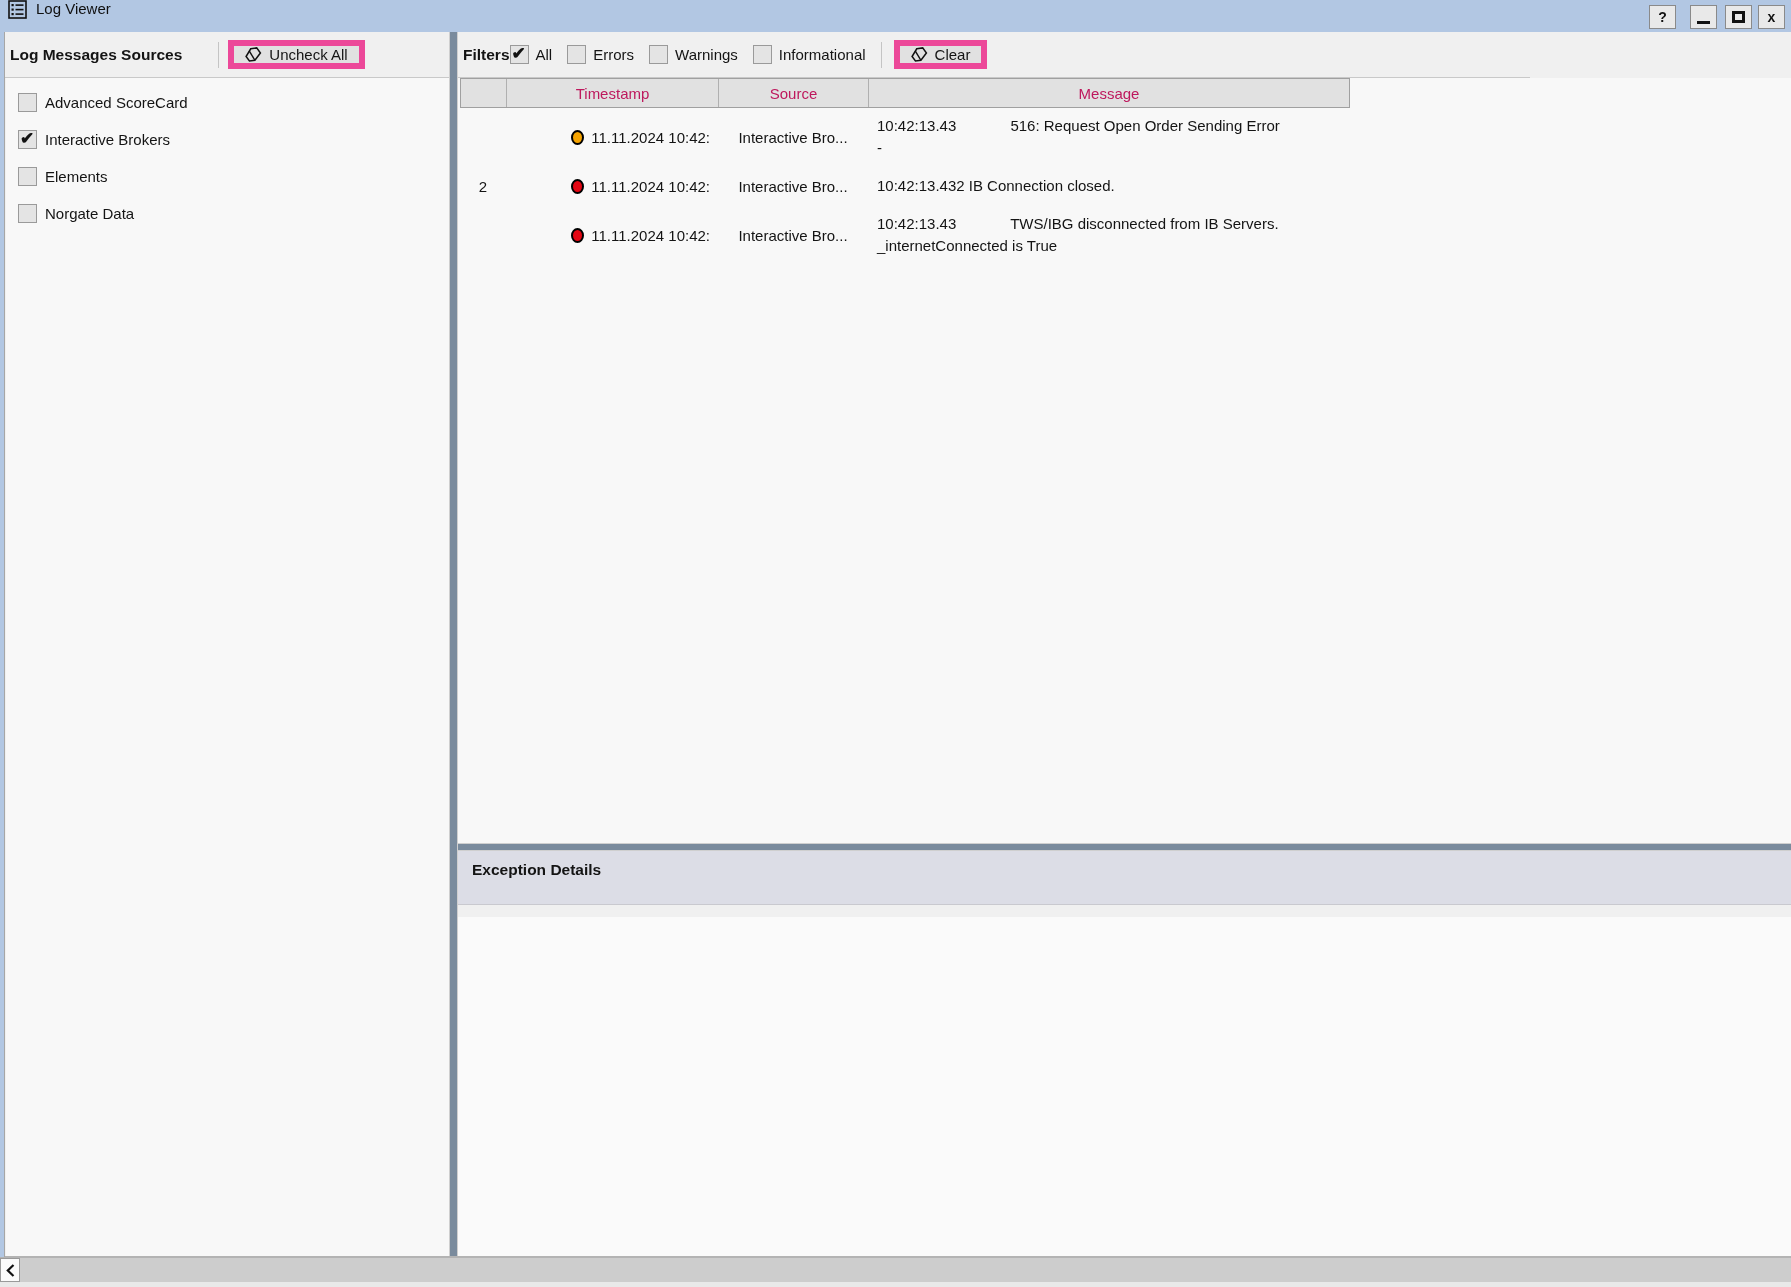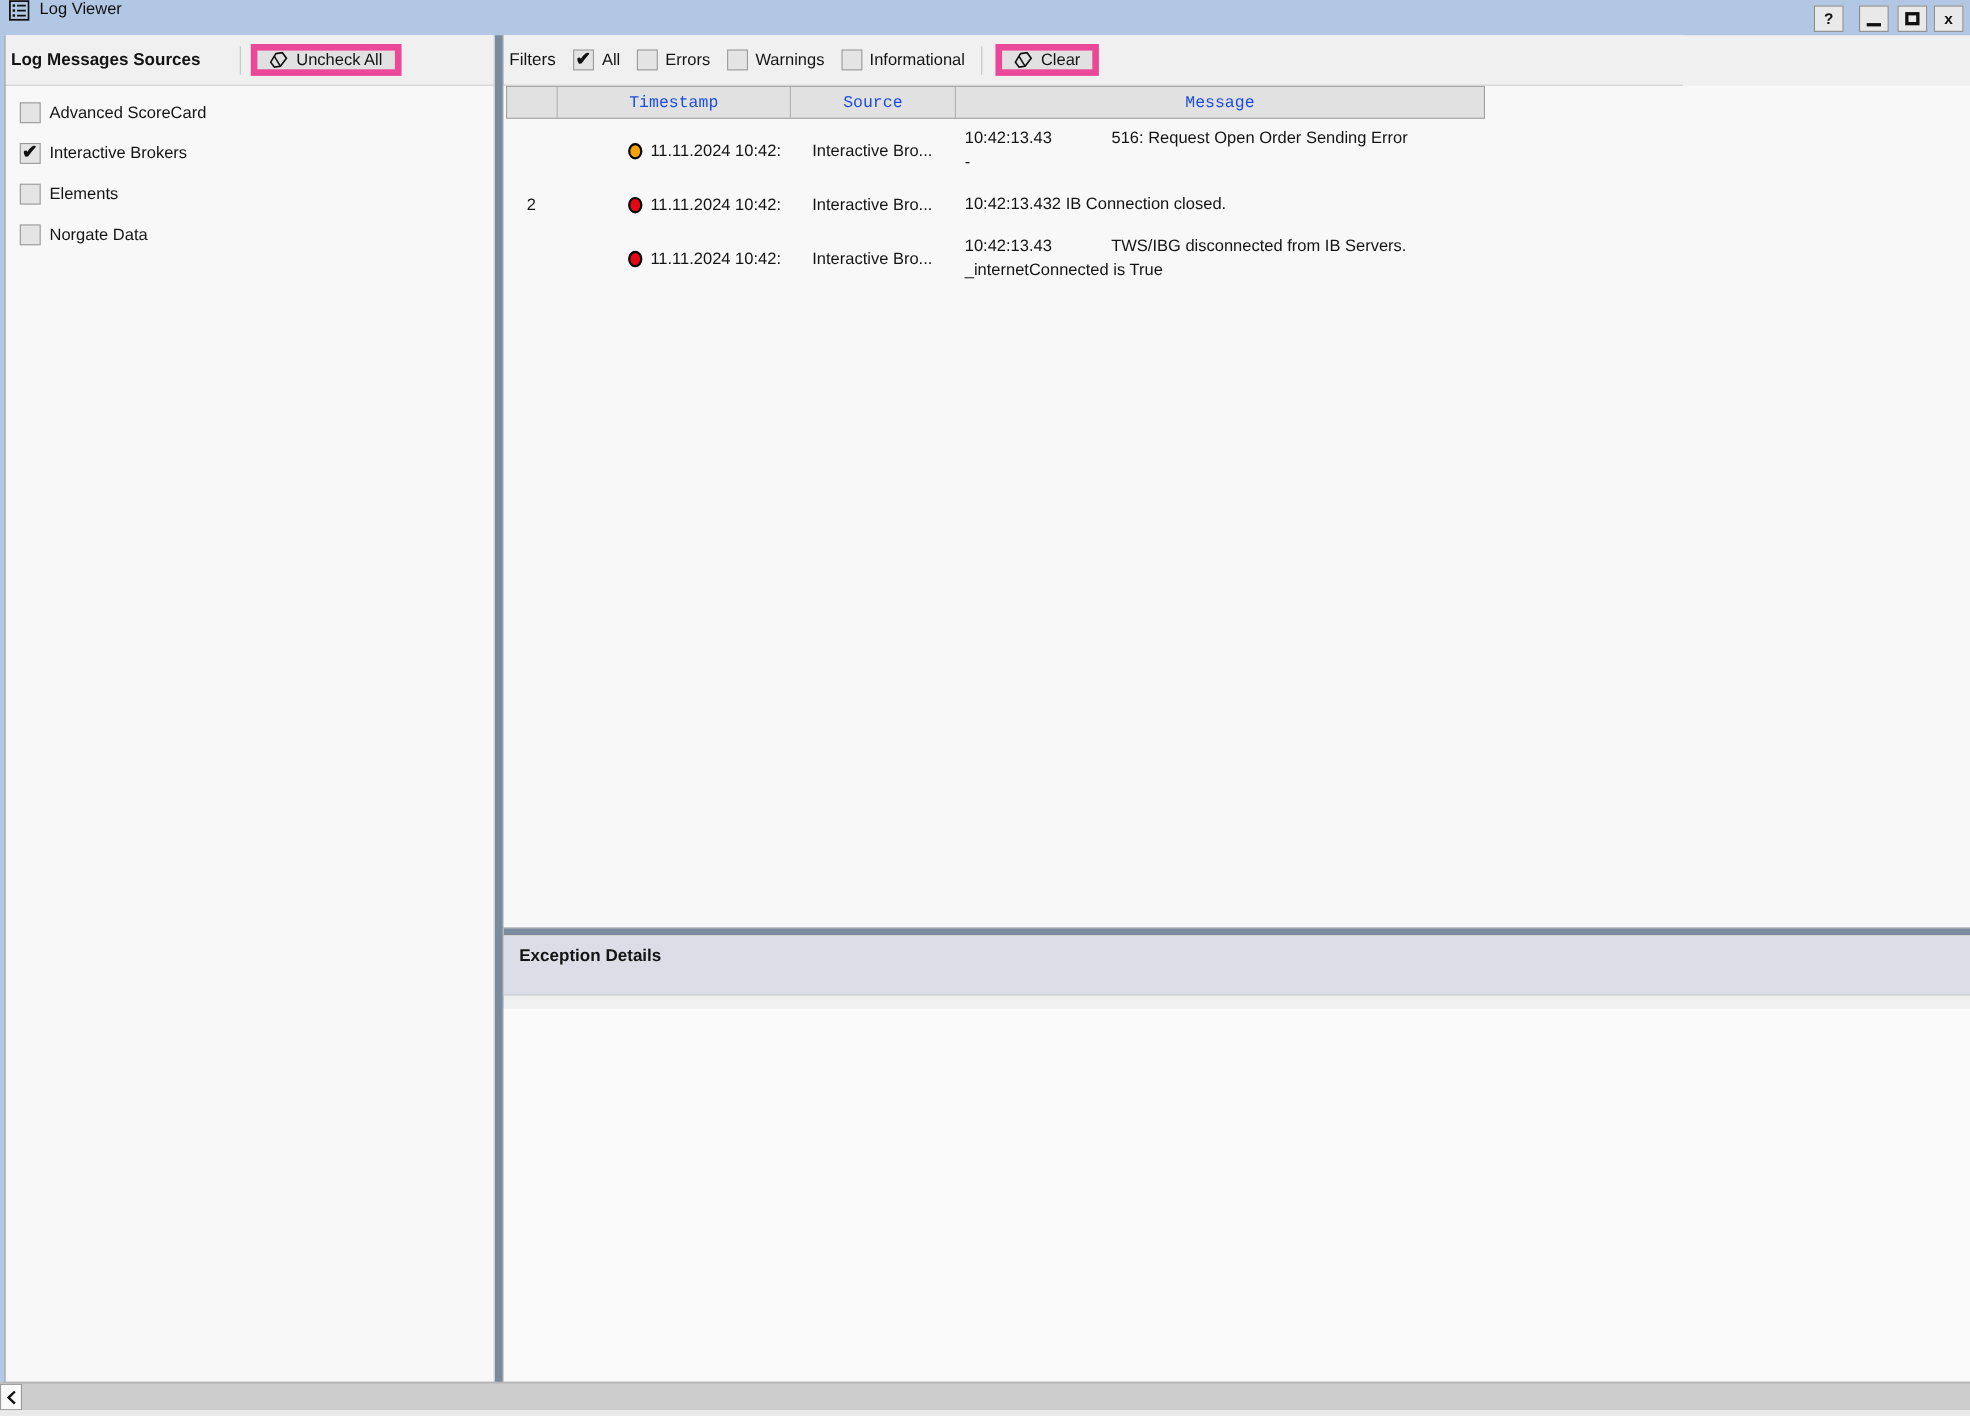--- a/index.html
+++ b/index.html
@@ -30,21 +30,21 @@
   
   .toolbar { left:0; top:32px; width:1530px; height:46px; background:#f0f0f0;
              border-bottom:1px solid #c9c9c9;text-align:center; }
   .tb-left { position:absolute; left:10px; top:0; height:45px; display:flex; align-items:center; }
   .tb-title { font-weight:bold; font-size:15.5px; }
   .vsep { width:1px; height:26px; background:#c4c4c4; }
   .btn { height:29px; background:#e1e1e1; border:6px solid #ec4899;
          display:flex; align-items:center; padding:0 11px; cursor:default; }
   .btn .eraser { margin-right:7px; }
   .tb-right { position:absolute; left:463px; top:0; height:45px; display:flex; align-items:center; }
-  .filters-label { font-weight:normal; font-size:15.5px; margin-right:16px; }
+  .filters-label { font-weight:bold; font-size:15.5px; }
   .filter-item { display:flex; align-items:center; margin-right:15px; }
   .filter-item .cb { margin-right:7px; }
 
   
   .cb { width:19px; height:19px; background:#e4e4e4; border:1px solid #9a9a9a;
         position:relative; flex:0 0 auto; cursor:default; }
   .cb.checked::after { content:"\2714"; position:absolute; left:1px; top:-3px;
                        font-size:17px; font-weight:bold; color:#111; }
 
   
@@ -55,21 +55,21 @@
 
   
   .vsplitter { left:449px; top:32px; width:9px; height:1225px; background:#7a8b9d;
                border-left:1px solid #cfcfcf; border-right:1px solid #cfcfcf; cursor:ew-resize; }
 
   
   .log-region { left:458px; top:78px; width:1333px; height:765px; background:#f8f8f8; overflow:hidden; }
   .log-table { position:absolute; left:2px; top:0; width:890px; }
   .thead { display:flex; height:30px; background:#e1e1e1; border:1px solid #a0a0a0; }
   .hcell { border-right:1px solid #b0b0b0; display:flex; align-items:center;
-           justify-content:center; font-size:15px; color:#1d4ed8; cursor:default;font-family:Liberation Mono, monospace; }
+           justify-content:center; font-size:15px; color:#be185d; cursor:default; }
   .hcell:last-child { border-right:none; }
   .c0 { width:46px; flex:0 0 auto; }
   .c1 { width:212px; flex:0 0 auto; }
   .c2 { width:150px; flex:0 0 auto; }
   .c3 { width:480px; flex:0 0 auto; }
   .trow { display:flex; align-items:center; }
   .cell { display:flex; align-items:center; }
   .cell.num { justify-content:center; }
   .cell.ts { justify-content:flex-end; padding-right:8px; }
   .cell.src { justify-content:center; }

